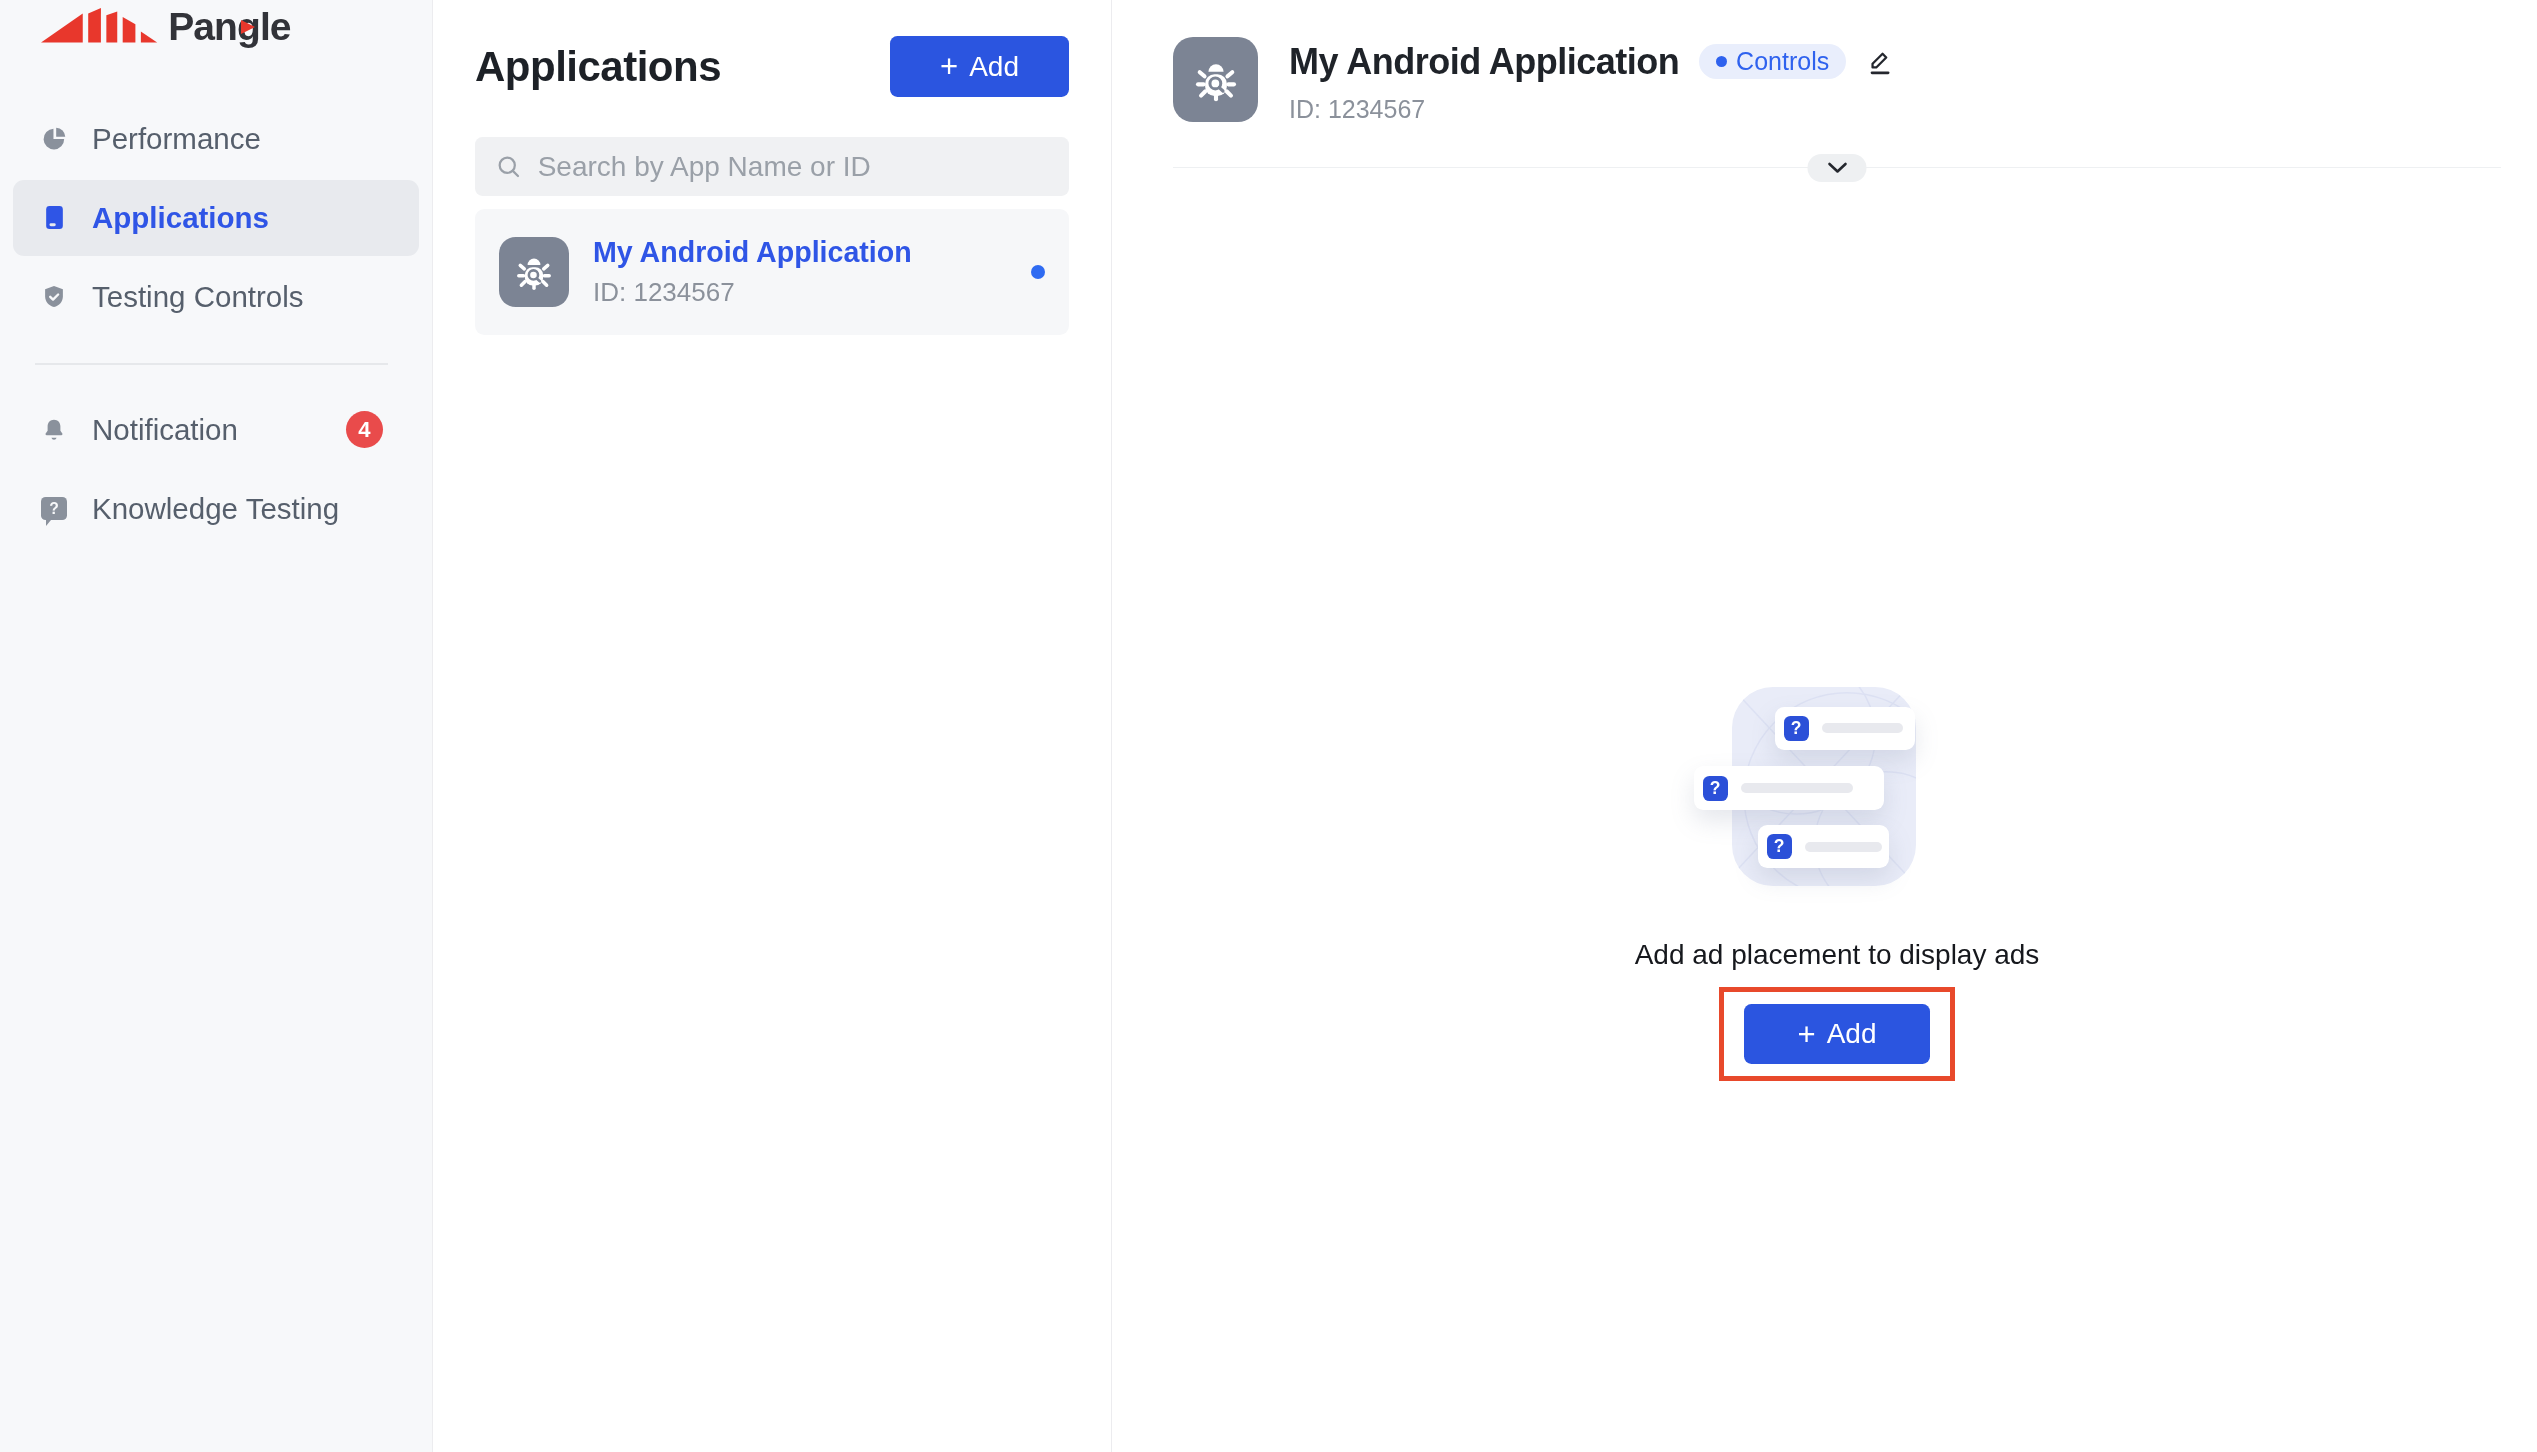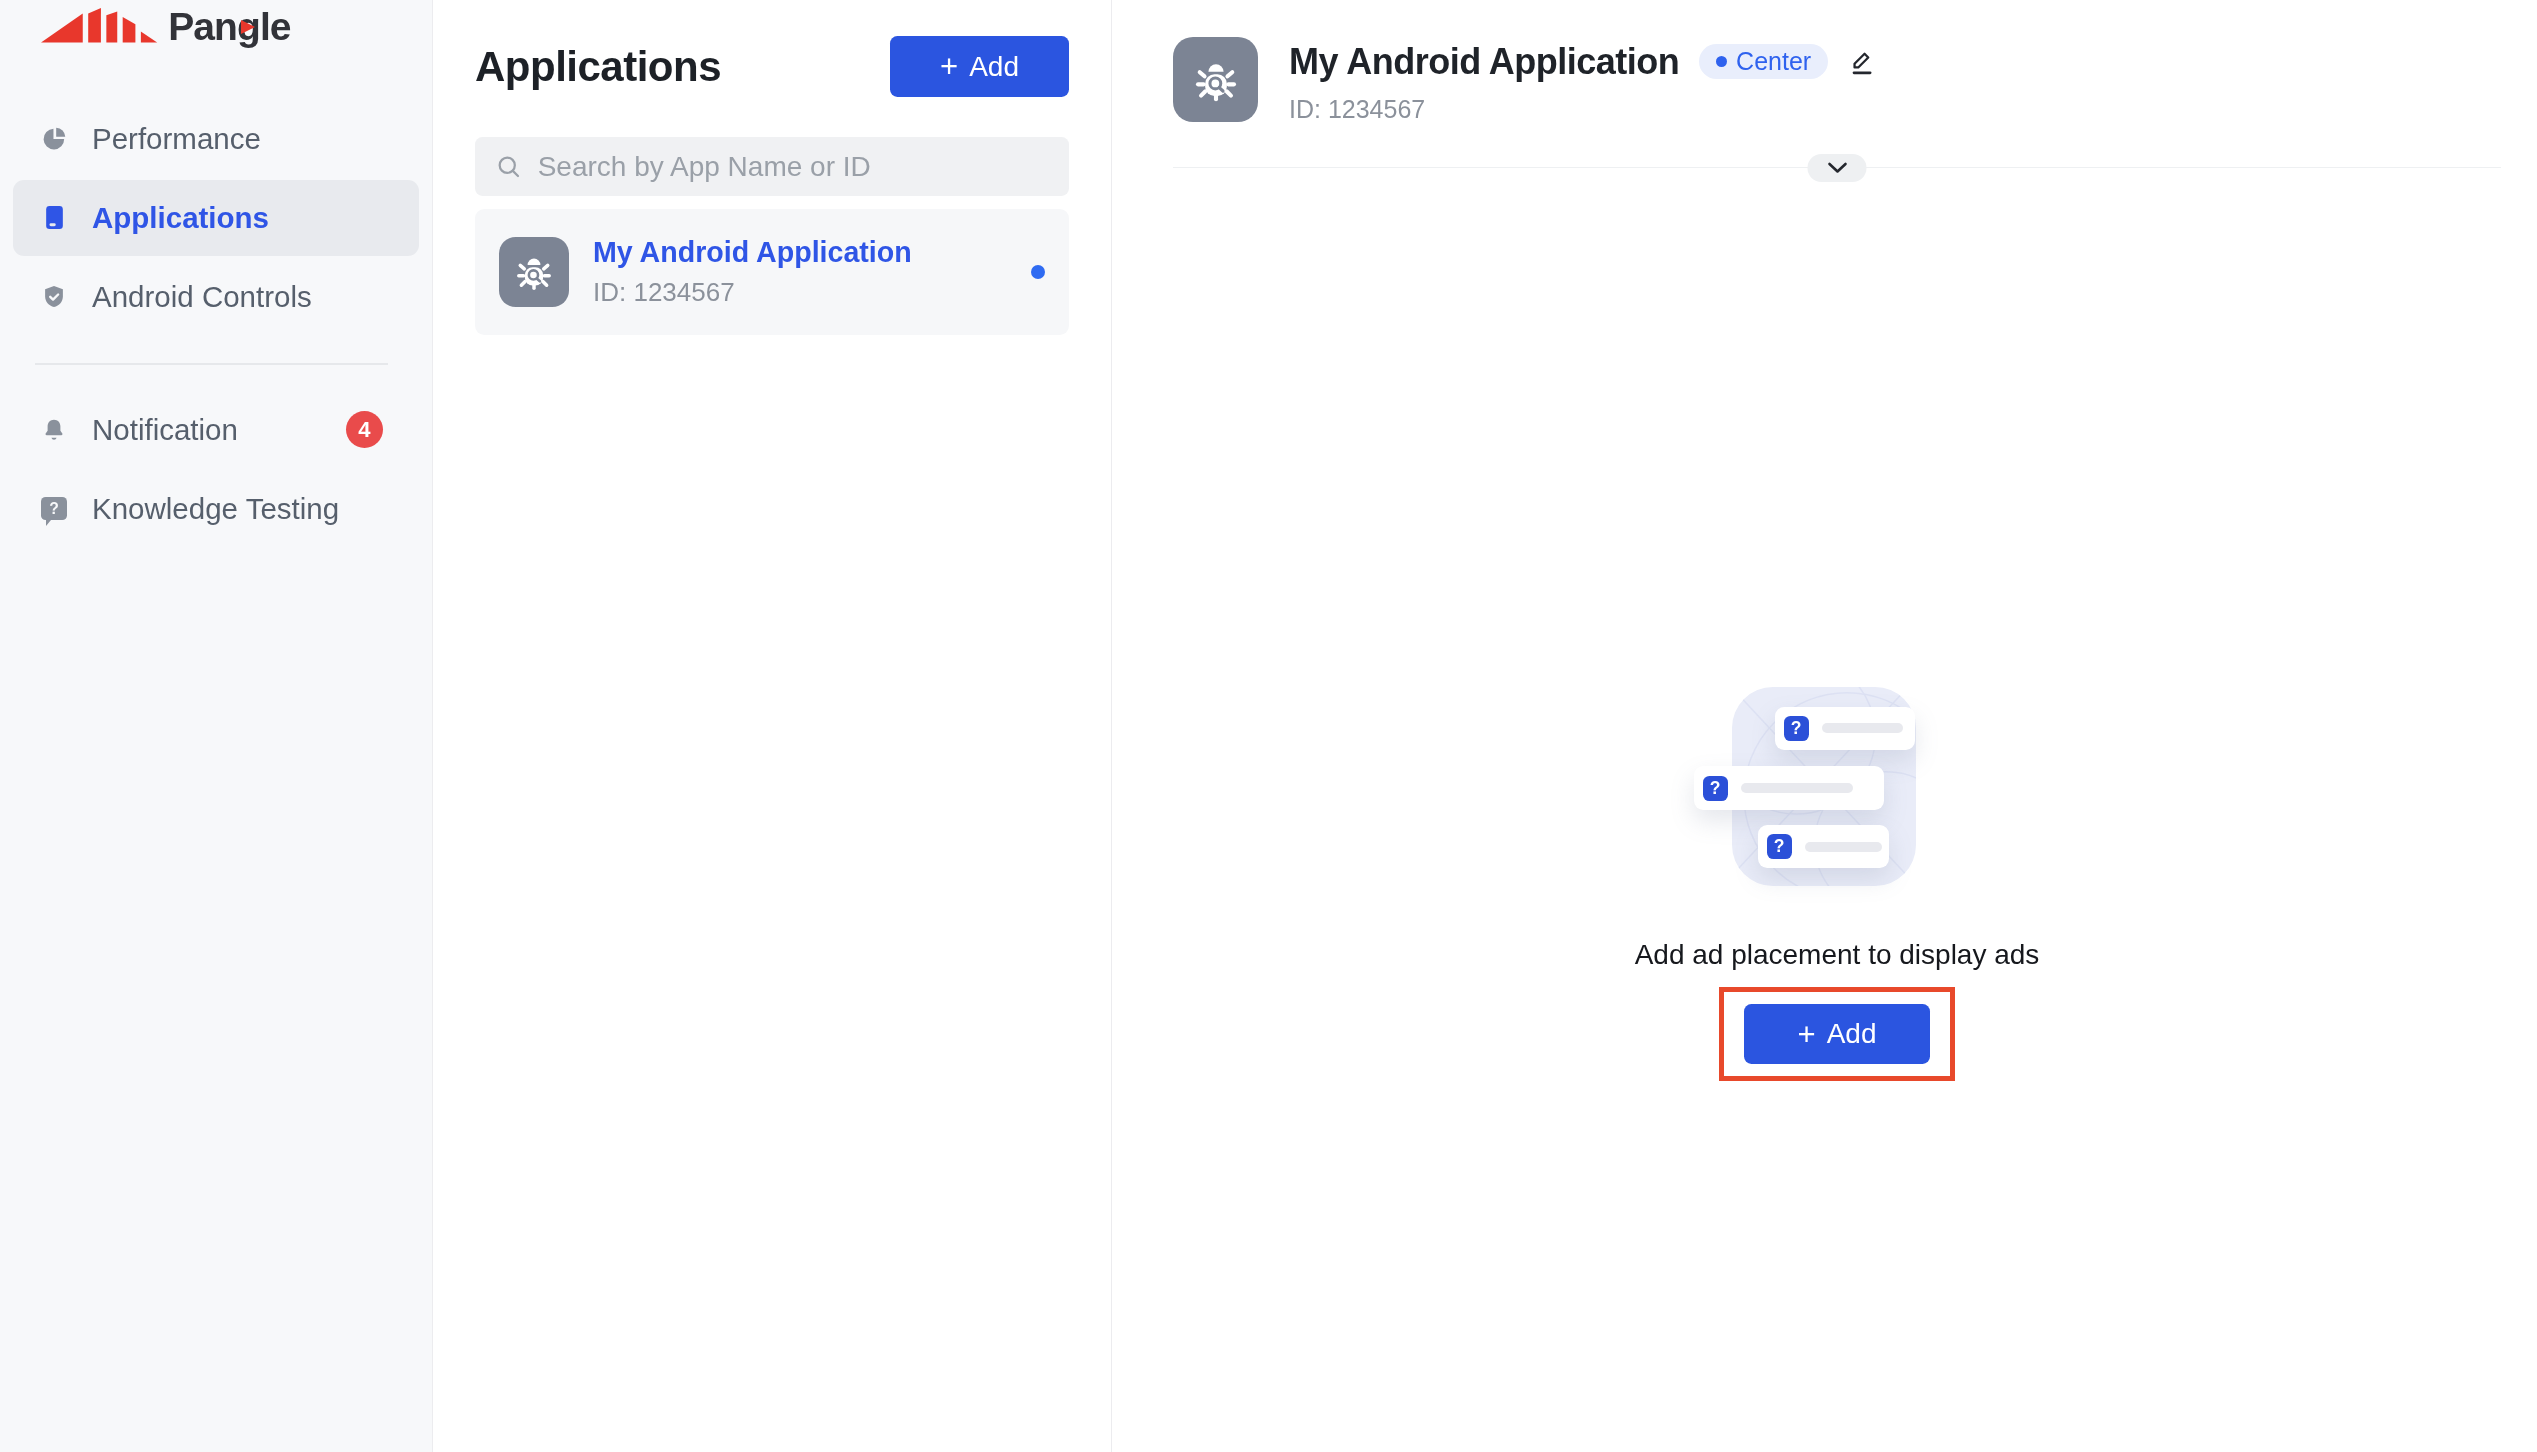--- a/index.html
+++ b/index.html
@@ -169,21 +169,21 @@
     </div>
 
 
     <div class="nav-item">
       <span class="nav-icon">
         <svg width="26" height="26" viewBox="0 0 24 24">
           <path d="M12 1.8 20.2 4.8v6.4c0 5-3.3 8.6-8.2 10-4.9-1.4-8.2-5-8.2-10V4.8z" fill="#8a919c"></path>
           <path d="m8.5 11.8 2.6 2.6 4.7-4.7" stroke="#f7f8fa" stroke-width="2.2" fill="none" stroke-linecap="round" stroke-linejoin="round"></path>
         </svg>
       </span>
-      <span>Android Controls</span>
+      <span>Testing Controls</span>
     </div>
 
     <div class="side-divider"></div>
 
     <div class="nav-secondary">
       <div class="nav-item">
         <span class="nav-icon">
           <svg width="26" height="26" viewBox="0 0 24 24">
             <path d="M12 2.6c-3.4 0-5.9 2.6-5.9 6v4l-1.8 2.7c-.4.6 0 1.5.9 1.5h13.6c.9 0 1.3-.9.9-1.5L17.9 12.6v-4c0-3.4-2.5-6-5.9-6z" fill="#8a919c"></path>
             <path d="M9.6 19.2a2.5 2.5 0 0 0 4.8 0z" fill="#8a919c"></path>
@@ -267,21 +267,21 @@
         <rect x="7" y="9.4" width="10" height="10" rx="4.3" fill="#ffffff"></rect>
         <circle cx="11.7" cy="13.6" r="2.5" fill="none" stroke="#7c8494" stroke-width="1.4"></circle>
         <path d="M13.5 15.5 15.2 17.1" stroke="#7c8494" stroke-width="1.5" stroke-linecap="round"></path>
       </svg>
     </span>
     <div>
       <div class="title-row">
         <span class="detail-title">My Android Application</span>
         <span class="status-badge">
           <span class="status-dot"></span>
-          <span>Center</span>
+          <span>Controls</span>
         </span>
         <button class="edit-btn">
           <svg width="28.6" height="30" viewBox="0 0 24 25">
             <path d="M5.5 14 13.9 5.6l3.1 3.1-8.4 8.4H5.5z" fill="none" stroke="#24272e" stroke-width="1.9" stroke-linejoin="round"></path>
             <path d="M5 21.6h13.6" stroke="#24272e" stroke-width="2.2" stroke-linecap="round"></path>
           </svg>
         </button>
       </div>
       <div class="detail-id">ID: 1234567</div>
     </div>

